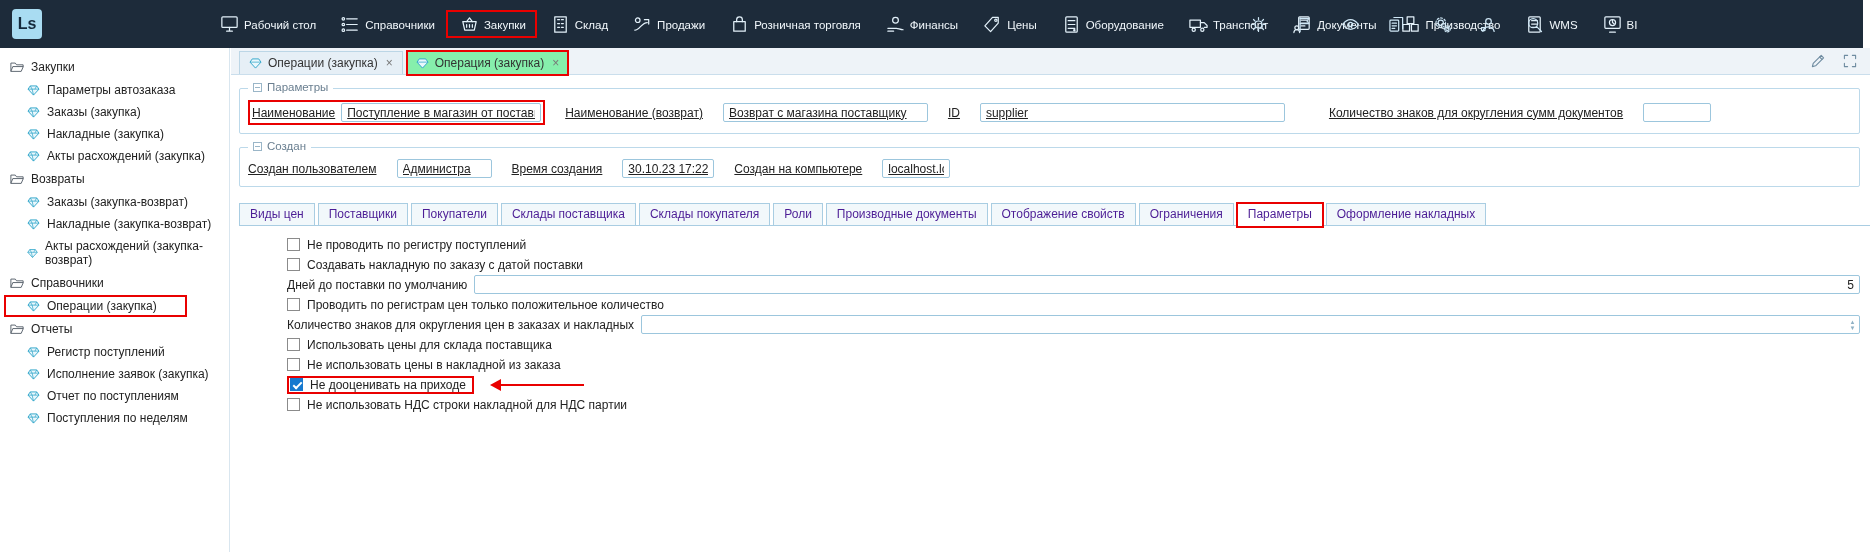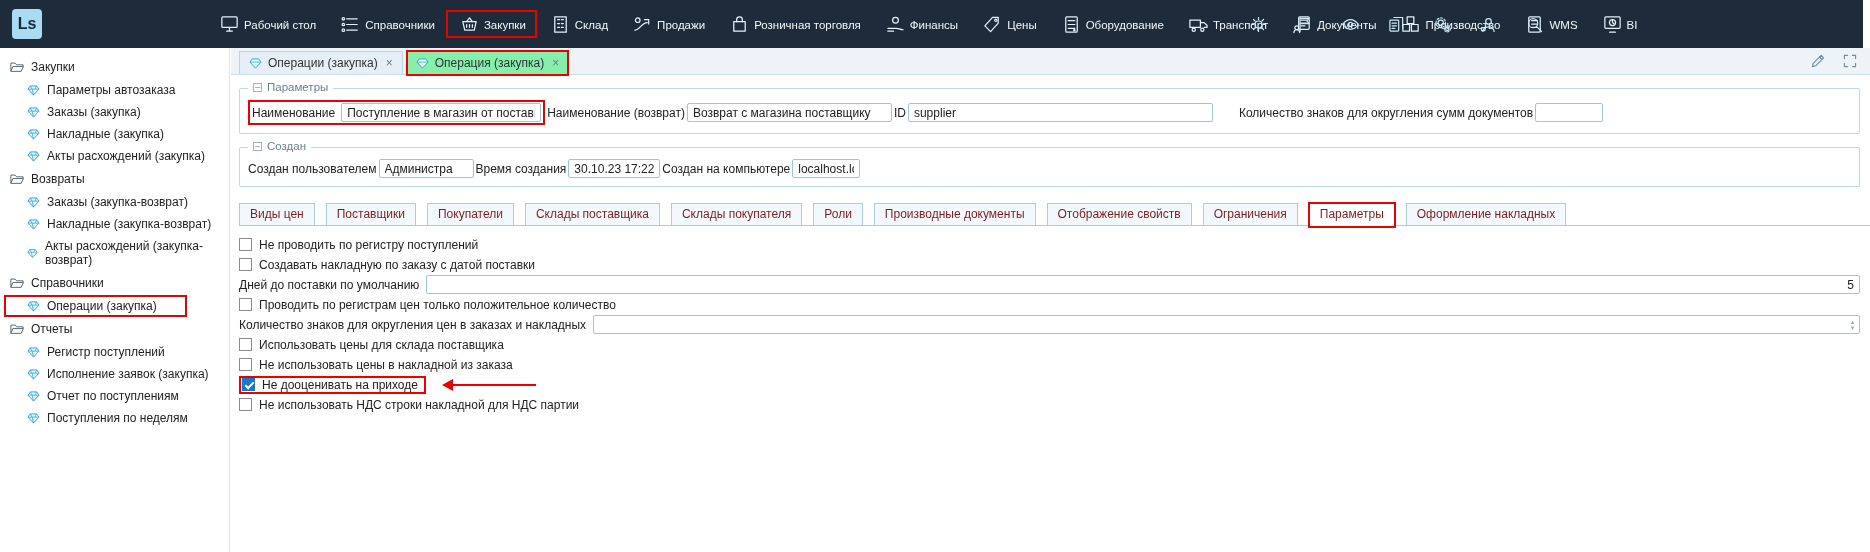--- a/index.html
+++ b/index.html
@@ -56,40 +56,40 @@
   .doctabs-actions { position:absolute; right:12px; top:5px; display:flex; gap:16px; }
   .doctabs-actions svg { width:16px; height:16px; stroke:#6f8ca1; fill:none; stroke-width:1.4;
     stroke-linecap:round; stroke-linejoin:round; cursor:pointer; }
   
   .group { position:relative; margin:13px 10px 0 8px; border:1px solid #bcd9ea; border-radius:2px;
     padding:11px 8px 8px; }
   .group-legend { position:absolute; top:-8px; left:8px; background:#fff; padding:0 5px;
     font-size:11.5px; color:#6a7f90; display:flex; align-items:center; gap:5px; }
   .collapse { width:9px; height:9px; border:1px solid #9ab6c8; position:relative; cursor:pointer; flex:none; }
   .collapse::after { content:''; position:absolute; left:1px; right:1px; top:3px; border-top:1px solid #9ab6c8; }
-  .frow { display:flex; align-items:center; gap:2px; font-size:12px; color:#222; }
+  .frow { display:flex; align-items:center; gap:20px; font-size:12px; color:#222;text-decoration:underline; }
   .frow .lbl { white-space:nowrap; }
   input.fld {
     height:19px; border:1px solid #9cc6dd; border-radius:2px;
     font:12px "Liberation Sans", sans-serif; padding:1px 5px; color:#222; background:#fff; outline:none;
   }
   .w200 { width:200px; } .w205 { width:205px; } .w300 { width:305px; } .w68 { width:68px; }
   .w95 { width:95px; } .w92 { width:92px; } .w88 { width:68px; }
   .hl-wrap { position:relative; display:flex; align-items:center; gap:6px; padding:3px 4px; }
   
   .tabstrip { display:flex; align-items:flex-end; margin:16px 0 0 8px; border-bottom:1px solid #a9cde2; }
   .tab {
     border:1px solid #a9cde2; border-bottom:none; background:#f2f8fb;
-    padding:3px 10px 4px; font-size:12px; color:#7f1d1d; margin-right:11px;
+    padding:3px 10px 4px; font-size:12px; color:#4c1d95; margin-right:3px;
     position:relative; white-space:nowrap; cursor:pointer;
   }
   .tab.active { background:#fff; margin-bottom:-1px; padding-bottom:5px; }
   .tab .hl { inset:-2px; }
   
-  .panel { padding:9px 8px 0 8px; font-size:12px; color:#222; }
+  .panel { padding:9px 8px 0 8px; font-size:12px; color:#222;margin-left:48px; }
   .prow { display:flex; align-items:center; min-height:19px; margin-bottom:1px; position:relative; }
   .cb { width:13px; height:13px; border:1px solid #8b8b8b; background:#fff; margin-right:7px;
     position:relative; flex:none; cursor:pointer; }
   .cb.checked { background:#1679cf; border-color:#1679cf; }
   .cb.checked::after { content:''; position:absolute; left:2px; top:2.5px; width:7px; height:3px;
     border-left:2px solid #fff; border-bottom:2px solid #fff; transform:rotate(-45deg); }
   .plabel { white-space:nowrap; }
   .grow { flex:1; margin-left:7px; margin-right:2px; }
   .num { text-align:right; padding-right:12px; }
   .fld-wrap { flex:1; position:relative; display:flex; margin-left:7px; margin-right:2px; }

